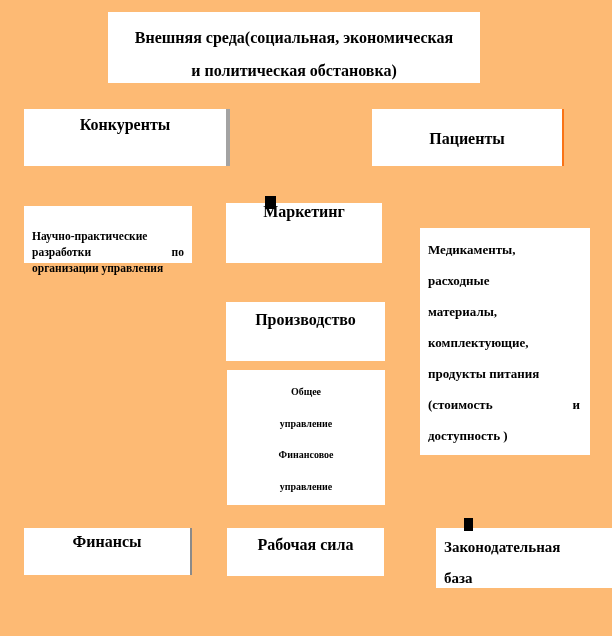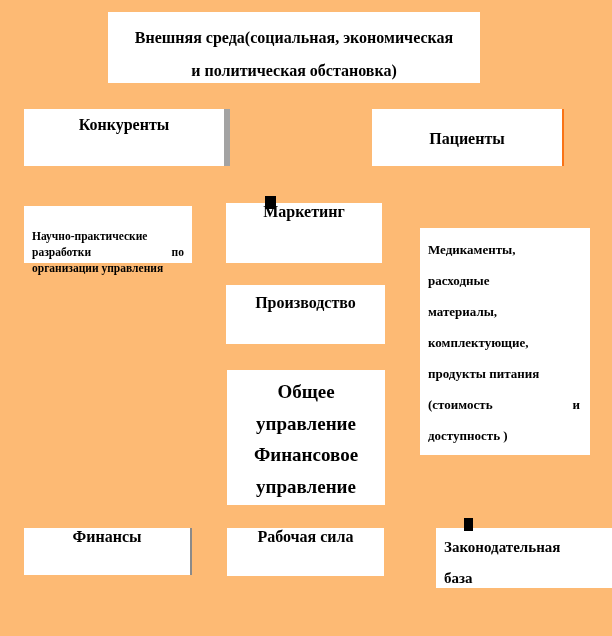--- a/index.html
+++ b/index.html
@@ -27,29 +27,29 @@
     display: flex;
     justify-content: space-between;
     gap: 16px;
   }
   .mark {
     position: absolute;
     background: #000000;
   }
 
   #env         { left:108px; top:12px;  width:372px; height:71px;  padding-top:9px;  font-size:16px; line-height:33px; }
-  #competitors { left:24px;  top:109px; width:206px; height:57px;  padding-top:7px;  font-size:16px; border-right:6px solid #a3a3a3; }
+  #competitors { left:24px;  top:109px; width:206px; height:57px;  padding-top:7px;  font-size:16px; border-right:4px solid #a3a3a3; }
   #patients    { left:372px; top:109px; width:192px; height:57px;  padding-top:21px;  font-size:16px; border-right:2px solid #f97316; }
   #research    { left:24px;  top:206px; width:168px; height:57px;  padding:22px 8px 0 8px; font-size:11.5px; line-height:16px; }
   #marketing   { left:226px; top:203px; width:156px; height:60px;  padding-top:0;  font-size:16px; }
-  #production  { left:226px; top:285px; width:159px; height:59px;  padding-top:9px;  font-size:16px; }
+  #production  { left:226px; top:302px; width:159px; height:59px;  padding-top:9px;  font-size:16px; }
   #supplies    { left:420px; top:228px; width:170px; height:227px; padding:6px 10px 0 8px; font-size:13px; line-height:31px; }
-  #management  { left:227px; top:370px; width:158px; height:135px; padding-top:6px;  font-size:19px; line-height:31.5px; }
-  #finance     { left:24px;  top:528px; width:168px; height:47px;   font-size:16px; border-right:2px solid #8a8a8a; }
-  #labor       { left:227px; top:528px; width:157px; height:48px;  padding-top:0;  font-size:16px; }
+  #management  { left:227px; top:370px; width:158px; height:135px; padding-top:6px;  font-size:10px; line-height:31.5px; }
+  #finance     { left:24px;  top:528px; width:168px; height:47px;  padding-top:5px;  font-size:16px; border-right:2px solid #8a8a8a; }
+  #labor       { left:227px; top:528px; width:157px; height:48px;  padding-top:8px;  font-size:16px; }
   #legislation { left:420px; top:528px; width:185px; height:60px;  padding:4px 6px 12px 8px; font-size:15px; line-height:31px;margin-left:16px; }
 
   #stray-mark-marketing   { left:265px; top:196px; width:11px; height:13px; }
   #stray-mark-legislation { left:464px; top:518px; width:9px;  height:13px; }
 </style>
 </head>
 <body>
 
 <div class="canvas">
 

